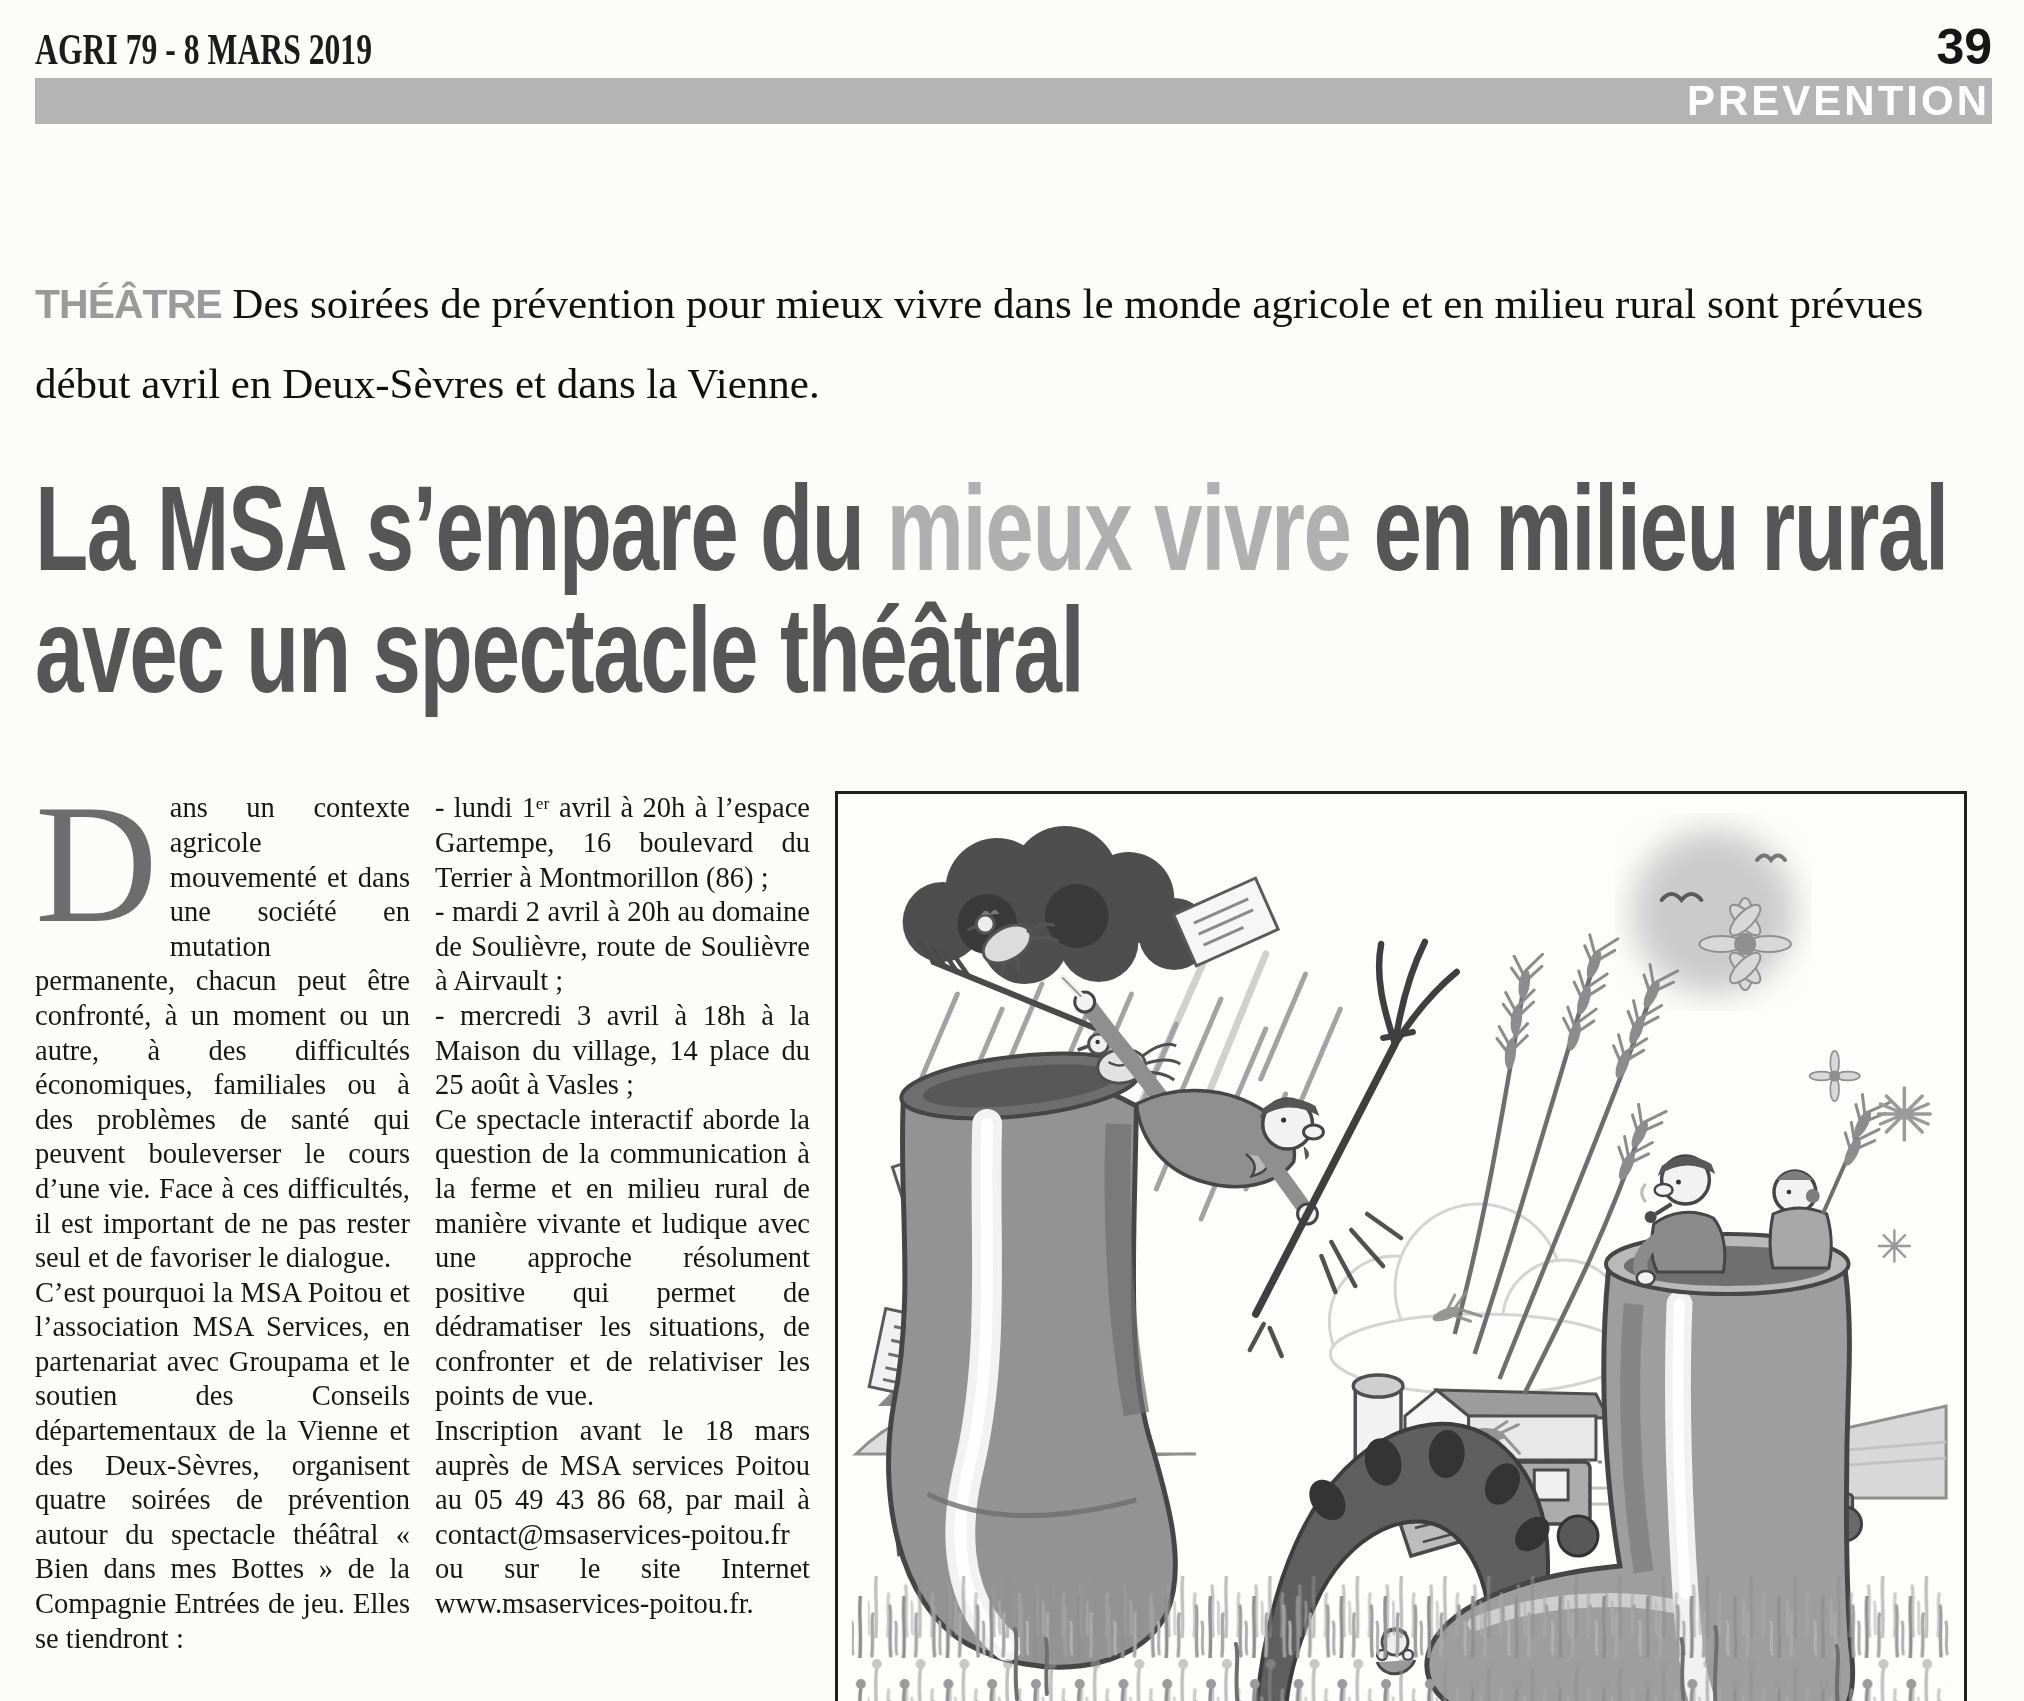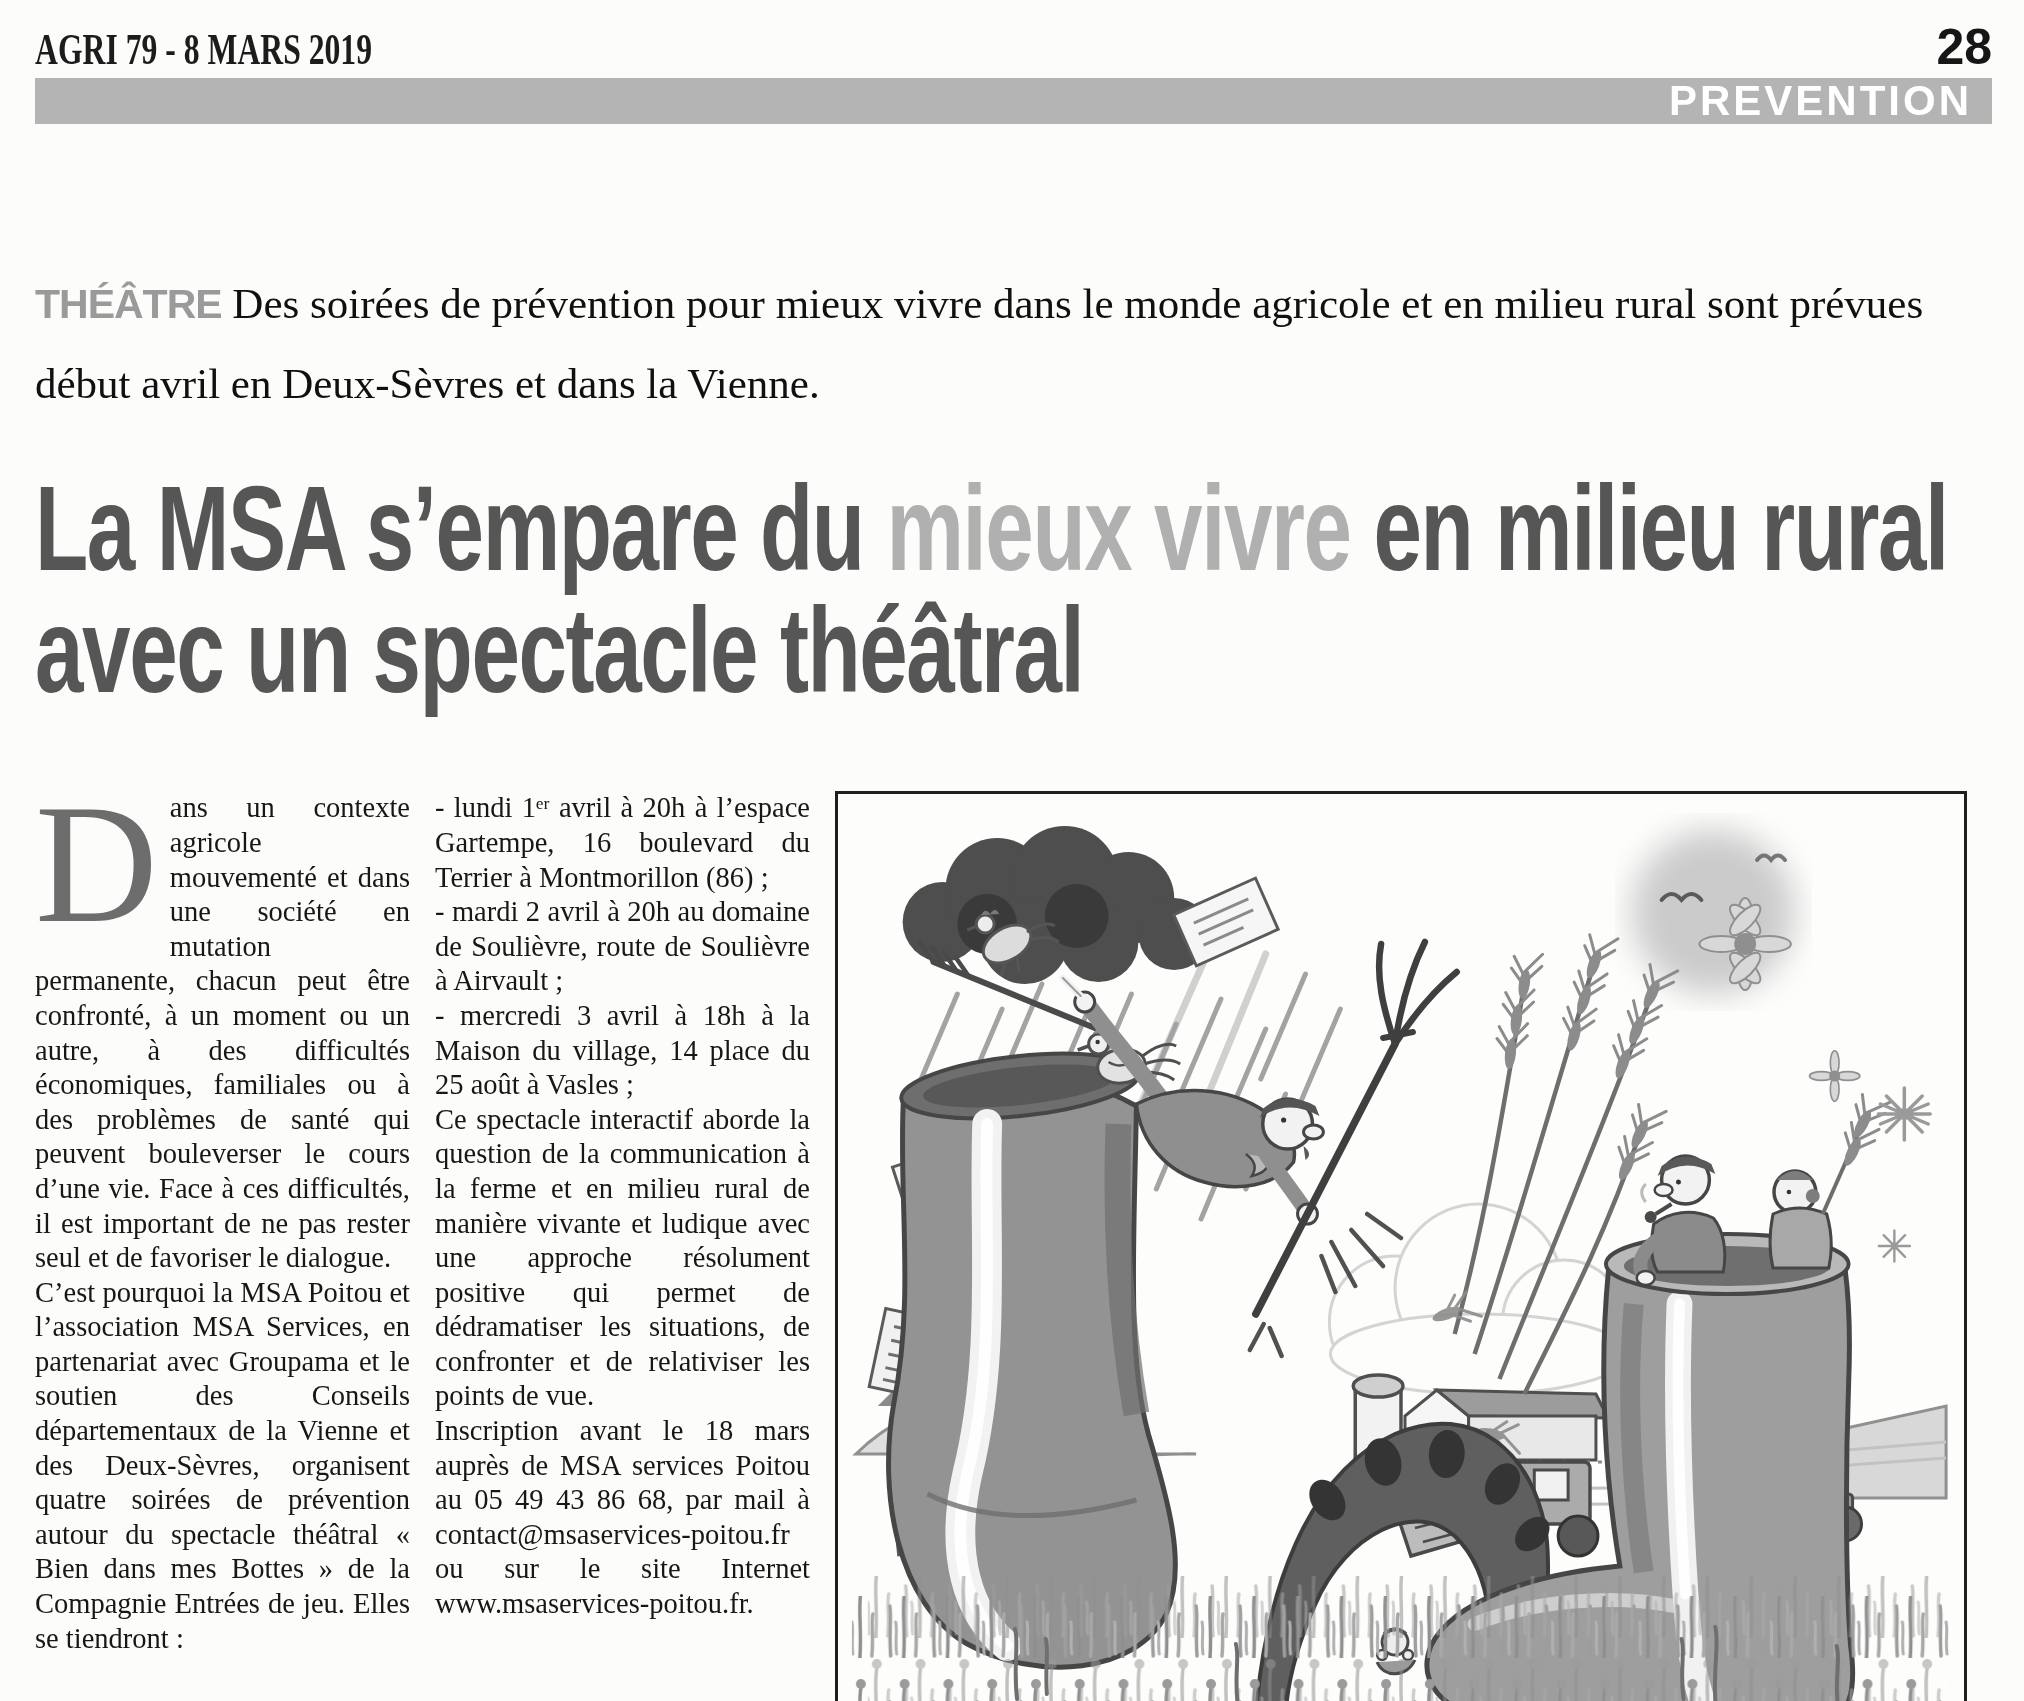--- a/index.html
+++ b/index.html
@@ -5,21 +5,21 @@
   html,body{margin:0;padding:0;background:#e8e8e8;}
   .page{position:relative;width:2024px;height:1701px;background:#fcfcfa;overflow:hidden;
         font-family:"Liberation Serif","DejaVu Serif",serif;color:#191919;}
   .inner{padding:20px 32px 0 35px;}
 
   .mast-row{display:flex;justify-content:space-between;align-items:flex-end;height:52px;}
   .masthead{font-weight:bold;font-size:44px;line-height:1;letter-spacing:0px;color:#1c1c1c;
             transform:scaleX(.72);transform-origin:0 100%;white-space:nowrap;}
   .pagenum{font-family:"Liberation Sans","DejaVu Sans",sans-serif;font-weight:bold;font-size:50px;line-height:1;color:#161616;}
 
-  .banner{margin-top:6px;height:46px;background:#b4b4b4;display:flex;align-items:center;justify-content:flex-end;padding-right:20px;}
+  .banner{margin-top:6px;height:46px;background:#b4b4b4;display:flex;align-items:center;justify-content:flex-end;padding-right:2px;}
   .banner-label{font-family:"Liberation Sans","DejaVu Sans",sans-serif;font-weight:bold;font-size:42px;line-height:1;
                 color:#ffffff;letter-spacing:3px;}
 
   .kicker{margin-top:140px;font-size:43px;line-height:80px;color:#101010;width:1957px;}
   .kicker-tag{font-family:Liberation Sans, sans-serif;font-weight:bold;font-size:41px;
               color:#9a9a9a;letter-spacing:-1px;}
 
   .headline{margin-top:12px;width:2700px;transform:scaleX(.727);transform-origin:0 0;
             font-family:"Liberation Sans","DejaVu Sans",sans-serif;font-weight:bold;
             font-size:120px;line-height:122px;letter-spacing:-2px;color:#565656;}
@@ -35,21 +35,21 @@
   .figure svg{display:block;width:100%;height:100%;}
 </style>
 </head>
 <body>
 
 <div class="page">
   <div class="inner">
 
     <div class="mast-row">
       <div class="masthead">AGRI 79 - 8 MARS 2019</div>
-      <div class="pagenum">28</div>
+      <div class="pagenum">39</div>
     </div>
 
     <div class="banner">
       <span class="banner-label">PREVENTION</span>
     </div>
 
     <p class="kicker"><span class="kicker-tag">THÉÂTRE</span><span> Des soirées de prévention pour mieux vivre dans le monde agricole et en milieu rural sont prévues début avril en Deux-Sèvres et dans la Vienne.</span></p>
 
     <h1 class="headline"><span>La MSA s’empare du </span><span class="hl">mieux vivre</span><span> en milieu rural avec un spectacle théâtral</span></h1>
 

